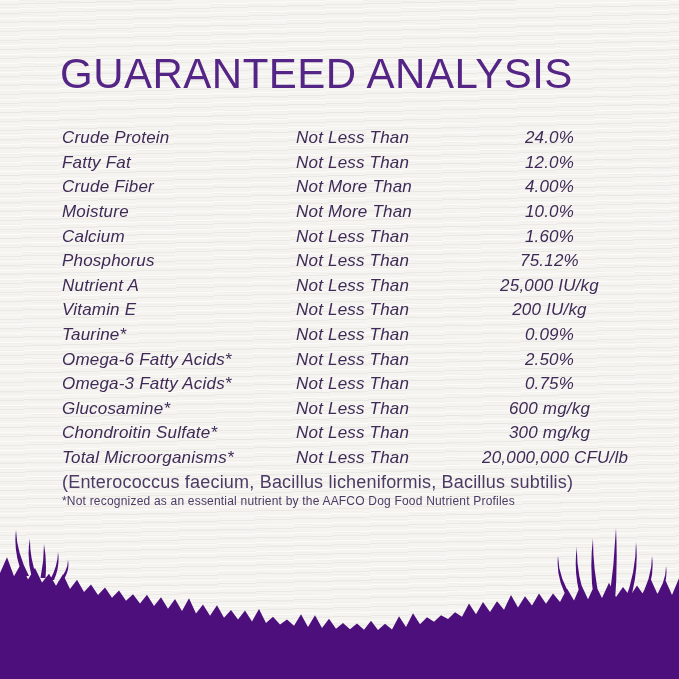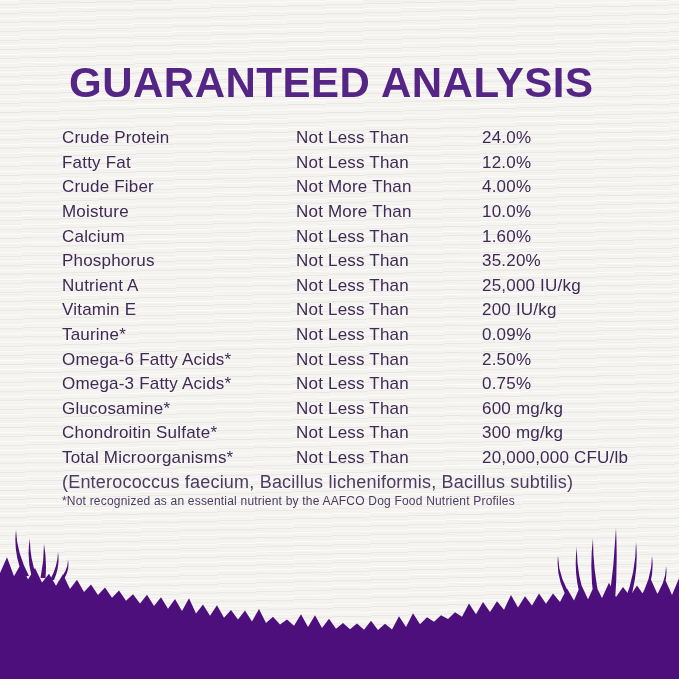--- a/index.html
+++ b/index.html
@@ -28,45 +28,46 @@
         rgba(255,255,255,0) 1px 4px,
         rgba(210,206,198,.28) 4px 5px,
         rgba(255,255,255,0) 5px 9px),
       repeating-linear-gradient(181.2deg,
         rgba(223,220,213,.18) 0 1px,
         rgba(255,255,255,0) 1px 7px);
   }
   .title{
     position:absolute;
     top:50px;left:60px;right:56px;
-    margin:9px;
+    margin:0;
     font-size:42px;
-    font-weight:bold;
+    font-weight:normal;
     letter-spacing:.5px;
     color:var(--c-title);
     white-space:nowrap;
   }
   .analysis-table{
     position:absolute;
     top:126px;left:62px;
     width:555px;
   }
   .row{
     display:grid;
     grid-template-columns:234px 186px 1fr;
     height:24.6px;
     align-items:center;
+    font-style:italic;
   }
   .cell{
     font-size:17px;
     letter-spacing:.2px;
     color:var(--c-text);
     white-space:nowrap;
   }
-  .cell.value{text-align:left;}
+  .cell.value{text-align:center;}
   .species-note{
     position:absolute;
     top:472px;left:62px;right:24px;
     font-size:18px;
     letter-spacing:.2px;
     color:var(--c-footnote);
     white-space:nowrap;
   }
   .asterisk-note{
     position:absolute;
@@ -118,21 +119,21 @@
 
   <div class="row">
     <span class="cell nutrient">Calcium</span>
     <span class="cell comparator">Not Less Than</span>
     <span class="cell value">1.60%</span>
   </div>
 
   <div class="row">
     <span class="cell nutrient">Phosphorus</span>
     <span class="cell comparator">Not Less Than</span>
-    <span class="cell value">35.20%</span>
+    <span class="cell value">75.12%</span>
   </div>
 
   <div class="row">
     <span class="cell nutrient">Nutrient A</span>
     <span class="cell comparator">Not Less Than</span>
     <span class="cell value">25,000 IU/kg</span>
   </div>
 
   <div class="row">
     <span class="cell nutrient">Vitamin E</span>

